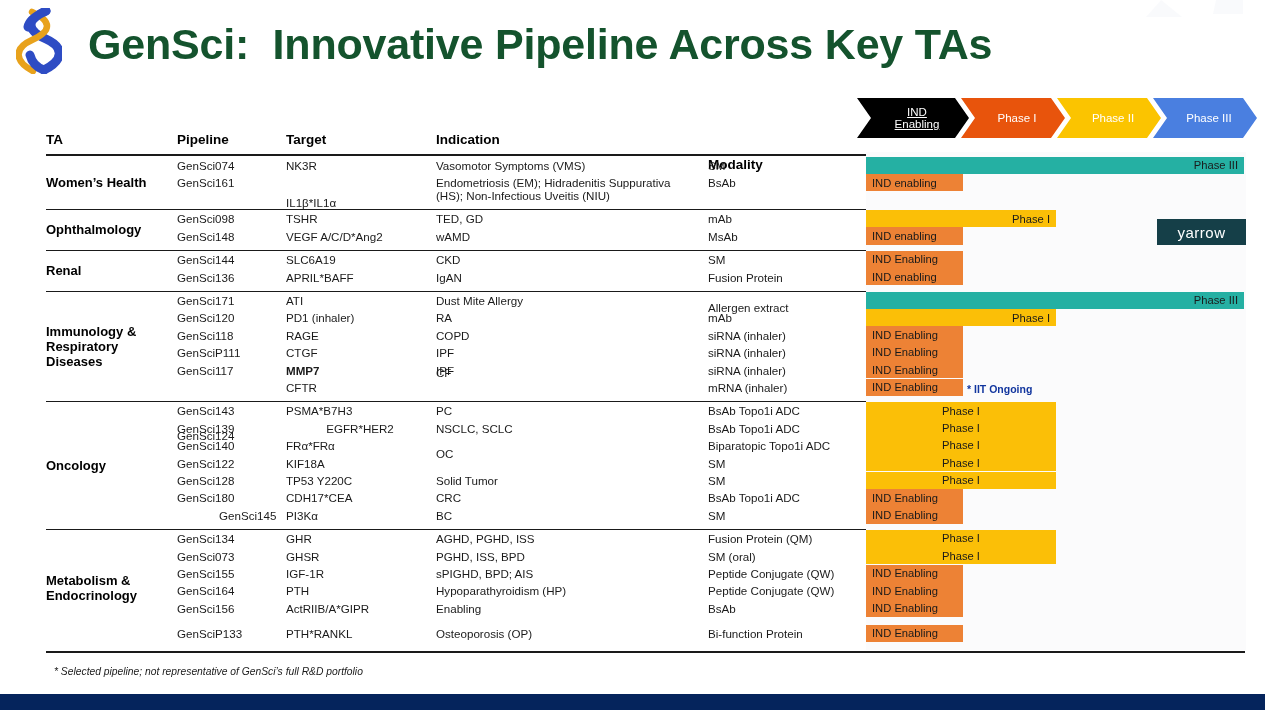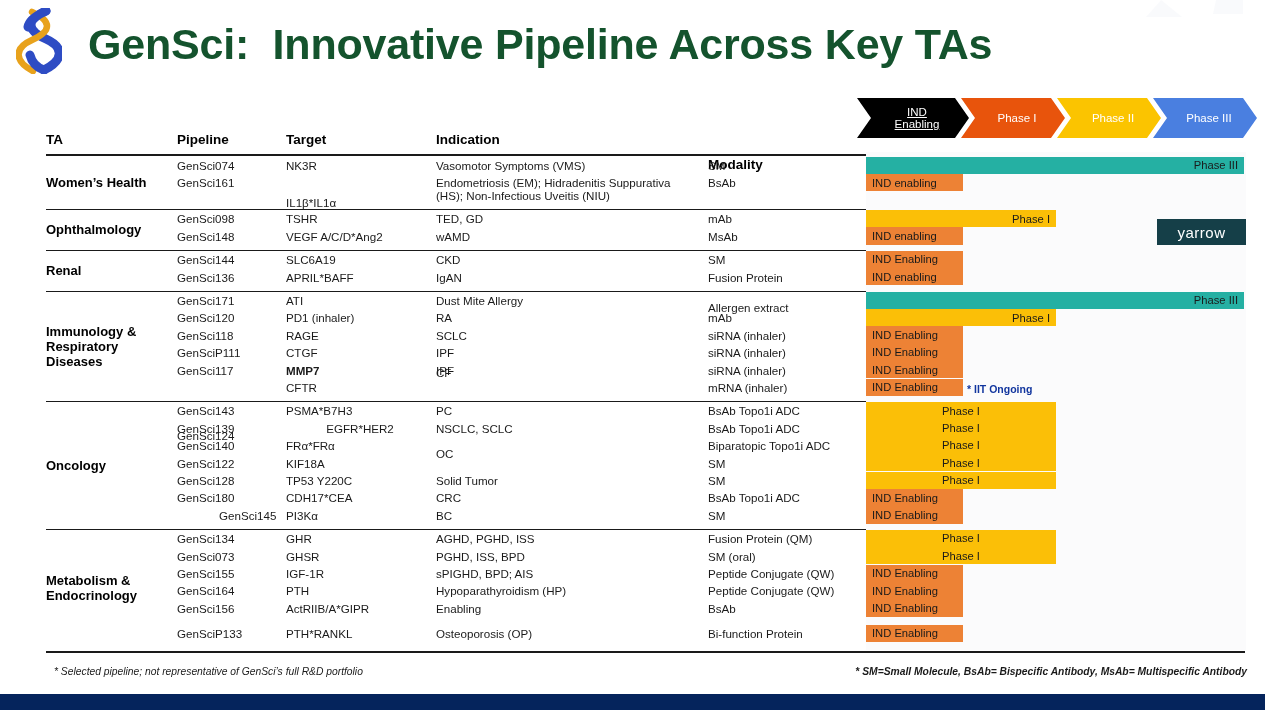--- a/index.html
+++ b/index.html
@@ -162,21 +162,21 @@
       <div class="cell c-pipeline" style="top: 168px;">GenSci171</div>
       <div class="cell c-target" style="top: 168px;">ATI</div>
       <div class="cell c-indic" style="top: 168px;">Dust Mite Allergy</div>
       <div class="cell c-modal" style="top: 168px; margin-top: 7px;">Allergen extract</div>
       <div class="cell c-pipeline" style="top: 185.4px;">GenSci120</div>
       <div class="cell c-target" style="top: 185.4px;">PD1 (inhaler)</div>
       <div class="cell c-indic" style="top: 185.4px;">RA</div>
       <div class="cell c-modal" style="top: 185.4px;">mAb</div>
       <div class="cell c-pipeline" style="top: 202.8px;">GenSci118</div>
       <div class="cell c-target" style="top: 202.8px;">RAGE</div>
-      <div class="cell c-indic" style="top: 202.8px;">SCLC</div>
+      <div class="cell c-indic" style="top: 202.8px;">COPD</div>
       <div class="cell c-modal" style="top: 202.8px;">siRNA (inhaler)</div>
       <div class="cell c-pipeline" style="top: 220.2px;">GenSciP111</div>
       <div class="cell c-target" style="top: 220.2px;">CTGF</div>
       <div class="cell c-indic" style="top: 220.2px;">IPF</div>
       <div class="cell c-modal" style="top: 220.2px;">siRNA (inhaler)</div>
       <div class="cell c-pipeline" style="top: 237.6px;">GenSci117</div>
       <div class="cell c-target" style="top: 237.6px; font-weight: bold;">MMP7</div>
       <div class="cell c-indic" style="top: 237.6px;">IPF</div>
       <div class="cell c-modal" style="top: 237.6px;">siRNA (inhaler)</div>
       <div class="cell c-pipeline" style="top: 255px; margin-top: 48px;">GenSci124</div>
@@ -268,16 +268,15 @@
       <div class="bar lbl-left" style="left: 0px; width: 97px; top: 412.5px; height: 17.4px; background: rgb(237, 130, 53);">IND Enabling</div>
       <div class="bar lbl-left" style="left: 0px; width: 97px; top: 429.9px; height: 17.4px; background: rgb(237, 130, 53);">IND Enabling</div>
       <div class="bar lbl-left" style="left: 0px; width: 97px; top: 447.3px; height: 17.4px; background: rgb(237, 130, 53);">IND Enabling</div>
       <div class="bar lbl-left" style="left: 0px; width: 97px; top: 472.7px; height: 17.4px; background: rgb(237, 130, 53);">IND Enabling</div>
     </div>
 
   <div id="yarrow">yarrow</div>
 
   <div id="hr-foot"></div>
   <div id="fn-left" class="footnote">* Selected pipeline; not representative of GenSci’s full R&amp;D portfolio</div>
-  <div id="fn-right" class="footnote">* SM=Small Molecule, BsAb= Bispecific Antibody,  MsAb= Multispecific Antibody</div>
   <div id="footbar"></div>
 
 </div>
 
 </body></html>

